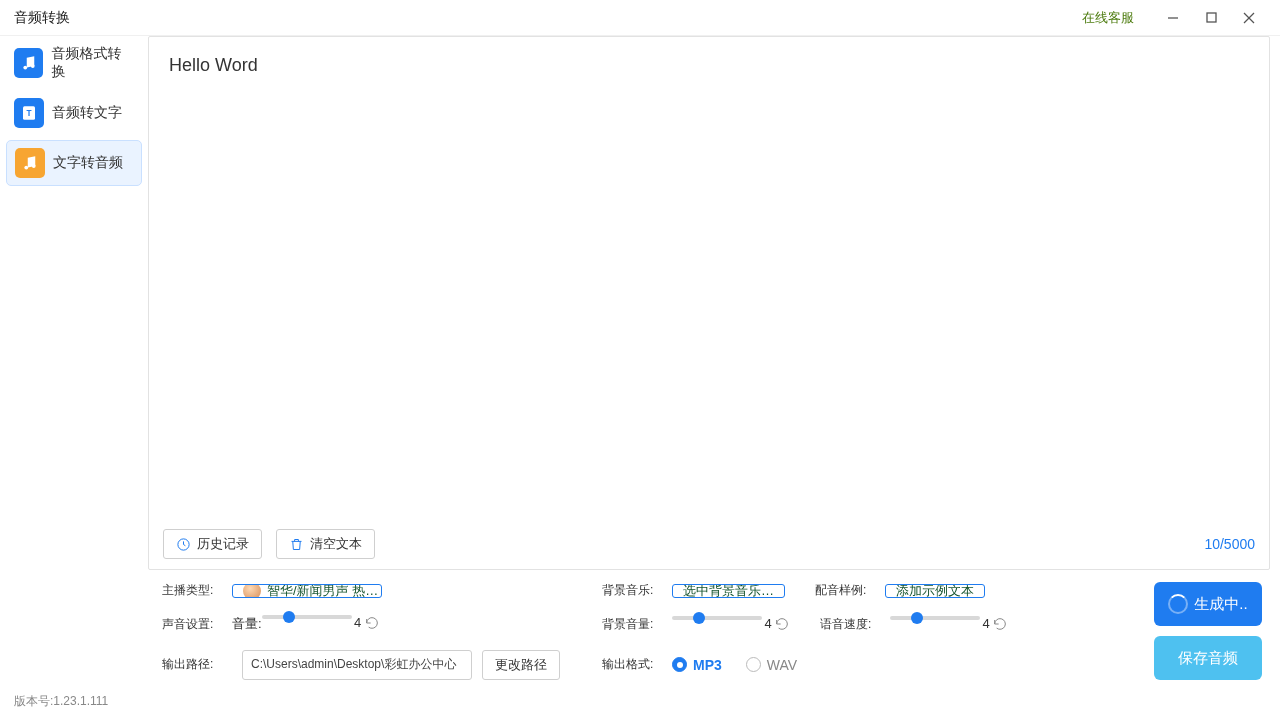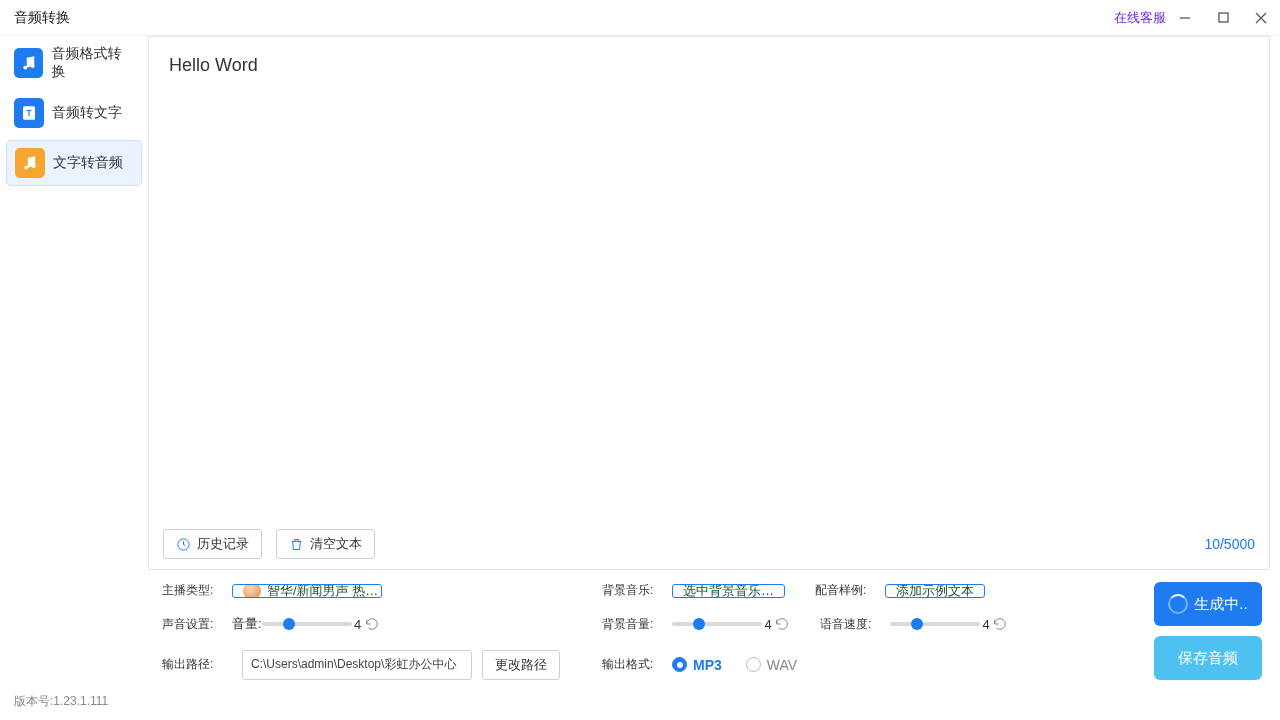--- a/index.html
+++ b/index.html
@@ -1,25 +1,25 @@
 <!DOCTYPE html>
 <html><head>
 <meta charset="utf-8">
 <style>
 * { box-sizing: border-box; margin: 0; padding: 0; font-family: "Microsoft YaHei", "PingFang SC", sans-serif; }
 html, body { width: 1280px; height: 720px; background: #fff; overflow: hidden; }
 
 
 .titlebar {
   height: 36px; display: flex; align-items: center; justify-content: space-between;
-  padding: 0 0 0 14px; border-bottom: 1px solid #f0f0f0;
+  padding: 0 12px 0 14px; border-bottom: 1px solid #f0f0f0;
 }
 .titlebar .title { font-size: 14px; color: #222; }
 .titlebar .right { display: flex; align-items: center; gap: 0; }
-.titlebar .support { font-size: 13px; color: #6d28d9; margin-right: 0; }
+.titlebar .support { font-size: 13px; color: #4d7c0f; margin-right: 20px; }
 .winbtn { width: 38px; height: 36px; display:flex; align-items:center; justify-content:center; }
 .winbtn svg { stroke: #555; stroke-width: 1.3; fill: none; }
 
 
 .body { display: flex; height: 684px; }
 
 .sidebar { width: 148px; padding: 4px 6px; }
 .side-item {
   height: 46px; display: flex; align-items: center; gap: 8px;
   padding: 0 8px; border-radius: 5px; margin-bottom: 4px;
@@ -59,21 +59,21 @@
 }
 .row1 { display:flex; align-items:center; }
 .ctl-label { font-size: 12px; color: #333; width: 70px; }
 .sel-btn {
   height: 14px; padding: 0 10px; border: 1px solid #1f7cf0; border-radius: 3px;
   background: #fff; color: #14532d; font-size: 13px; display:inline-flex; align-items:center; gap:6px;
   max-width: 150px; overflow: hidden; white-space: nowrap; text-overflow: ellipsis;
 }
 .avatar { width: 18px; height: 18px; border-radius: 50%; background: radial-gradient(circle at 40% 35%, #ffd9b3, #d38a54); flex-shrink:0; }
 
-.slider-wrap { display:flex; align-items:center; gap: 0; }
+.slider-wrap { display:flex; align-items:flex-start; gap: 0; }
 .sub-label { font-size: 13px; color: #333; }
 .slider {
   width: 90px; height: 4px; background: #d8d8d8; border-radius: 2px; position: relative;
 }
 .slider .thumb {
   position: absolute; top: 50%; transform: translate(-50%, -50%);
   width: 12px; height: 12px; border-radius: 50%; background: #1f7cf0;
 }
 .slider-val { font-size: 13px; color: #333; width: 12px; text-align: center; }
 .reset-icn { width: 16px; height: 16px; }

